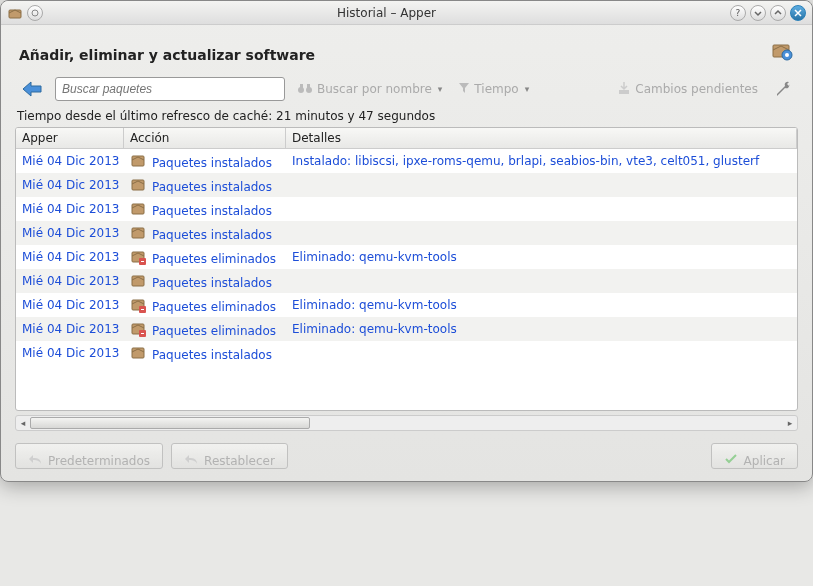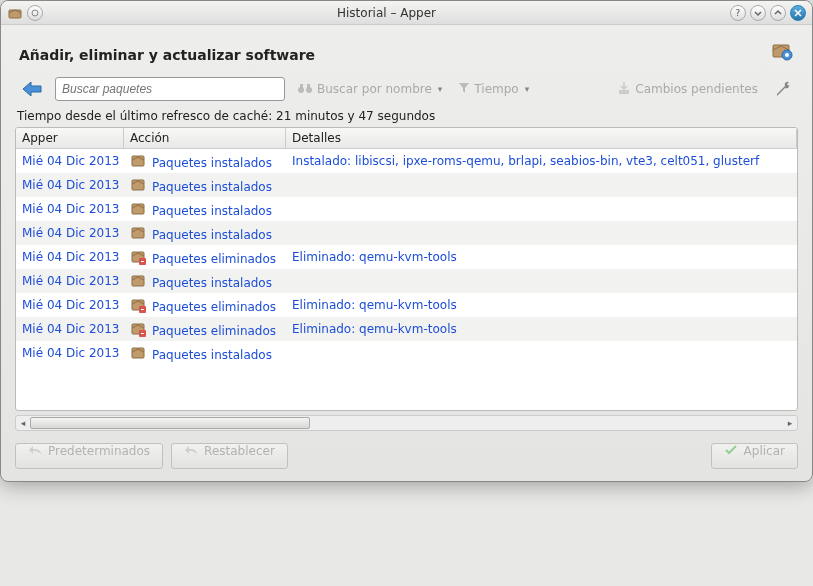--- a/index.html
+++ b/index.html
@@ -177,21 +177,21 @@
   display: flex;
   gap: 8px;
 }
 .btn {
   height: 26px;
   padding: 0 12px;
   border: 1px solid #bbb;
   border-radius: 3px;
   background: linear-gradient(to bottom, #f4f4f2, #e2e2e0);
   display: inline-flex;
-  align-items: flex-start;
+  align-items: flex-end;
   gap: 6px;
   font-size: 12px;
   color: #999;
   cursor: pointer;
 }
 .btn.disabled { color: #aaa; cursor: default; opacity: 0.85; }
 .footer-spacer { flex: 1; }
 </style>
 </head>
 <body>

